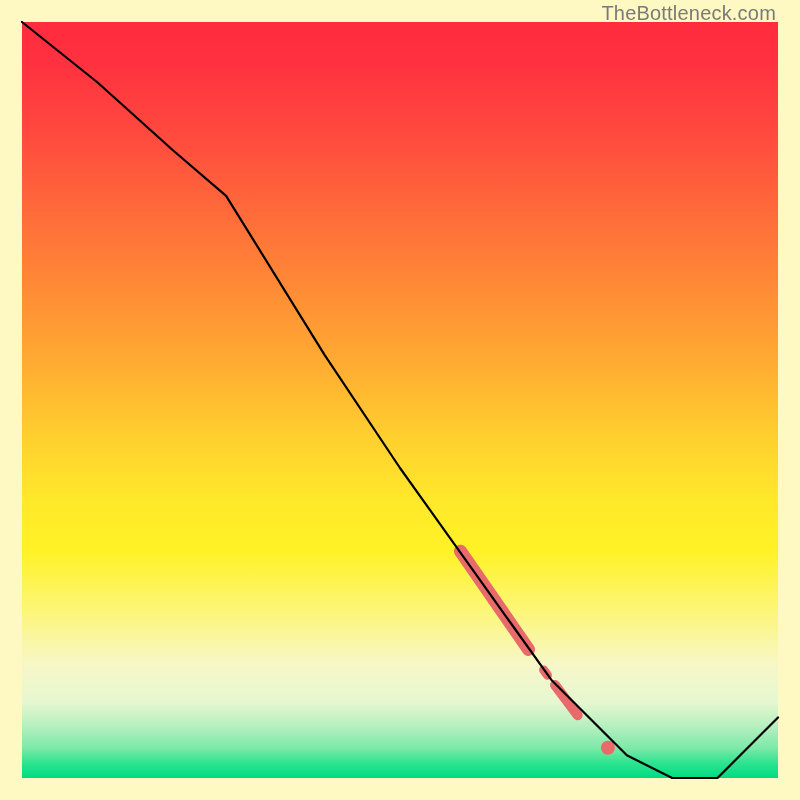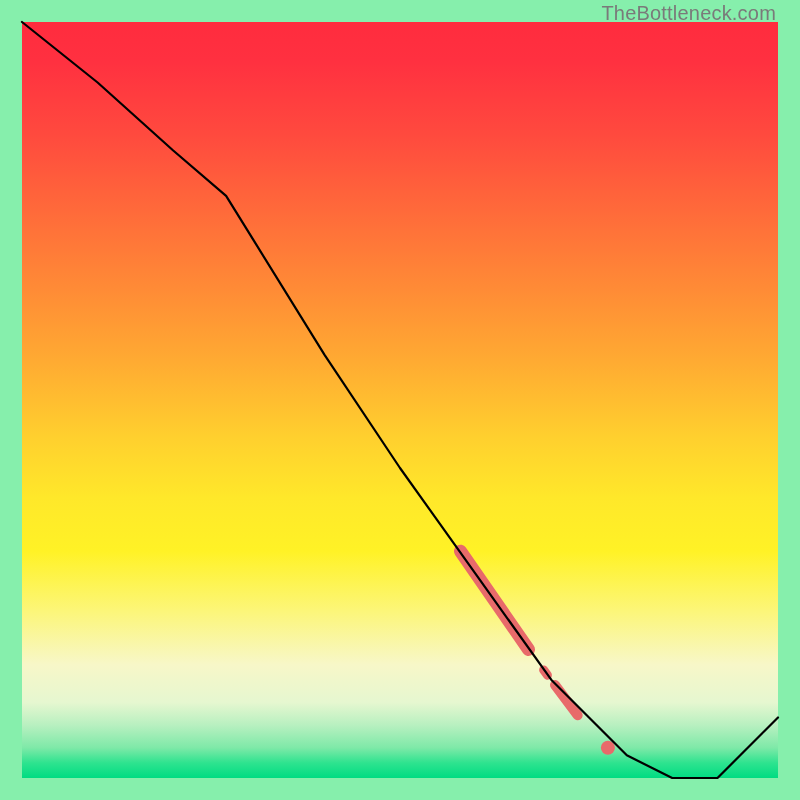--- a/index.html
+++ b/index.html
@@ -10,21 +10,21 @@
     background: #000;
     overflow: hidden;
     font-family: Arial, Helvetica, sans-serif;
   }
   .frame {
     position: absolute;
     top: 0;
     left: 0;
     width: 800px;
     height: 800px;
-    background: #86efac;
+    background: #fef9c3;
   }
   .plot {
     position: absolute;
     top: 22px;
     left: 22px;
     width: 756px;
     height: 756px;
   }
   .gradient {
     position: absolute;

